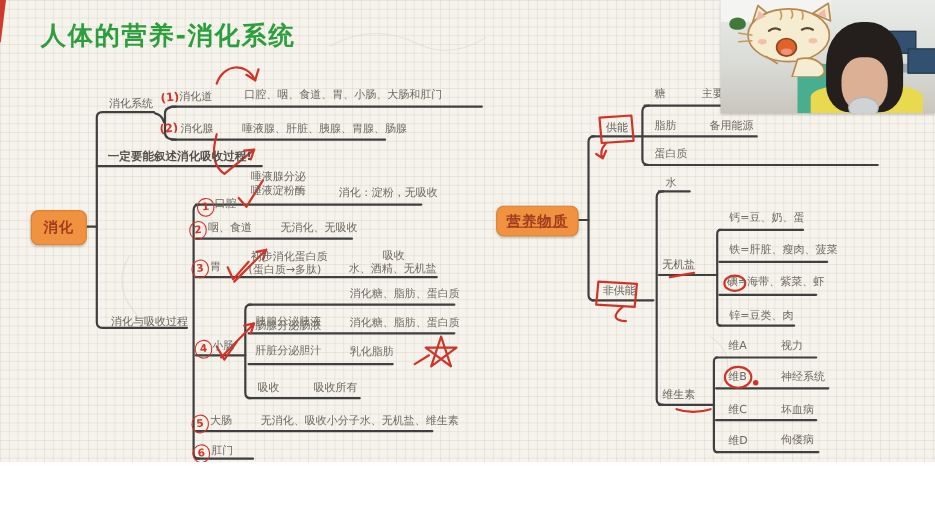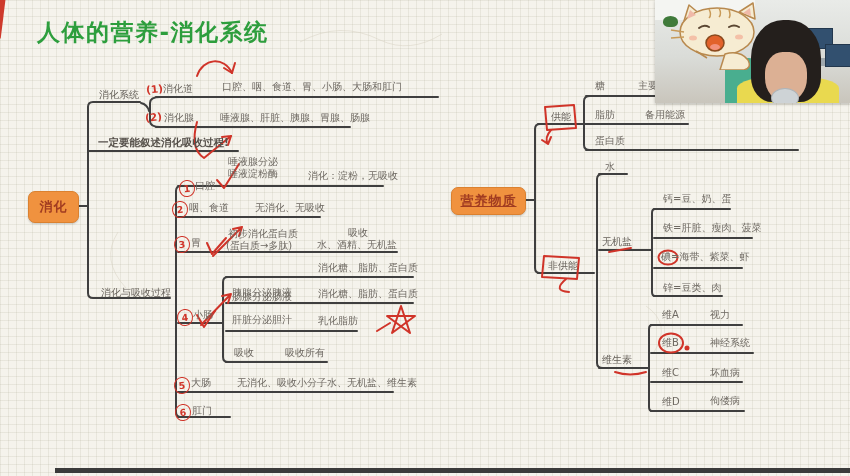--- a/index.html
+++ b/index.html
@@ -1,16 +1,16 @@
 <!DOCTYPE html>
 <html><head>
 <meta charset="utf-8">
 <style>
   html,body{margin:0;padding:0;}
-  .stage{position:relative;width:850px;height:476px;overflow:hidden;
+  .stage{position:relative;width:850px;height:420px;overflow:hidden;
     font-family:"DejaVu Sans","Liberation Sans",sans-serif;
     background-color:#f5f3ec;
     background-image:
       linear-gradient(rgba(185,180,163,.22) 1px, transparent 1px),
       linear-gradient(90deg, rgba(185,180,163,.22) 1px, transparent 1px);
     background-size:8px 8px;}
   svg.overlay{position:absolute;left:0;top:0;z-index:2;}
   .title{position:absolute;left:37px;top:17px;font-size:23px;font-weight:bold;
     color:#2d9e3d;letter-spacing:1.5px;z-index:3;}
   .lbl{position:absolute;font-size:10px;color:#6e6962;white-space:nowrap;z-index:3;line-height:12px;}
@@ -169,21 +169,21 @@
   <div class="lbl" style="left:192px;top:405px;">肛门</div>
 
   <div class="node" style="left:451px;top:187px;width:73px;height:26px;text-decoration:underline;">营养物质</div>
   <div class="lbl" style="left:595px;top:80px;">糖</div>
   <div class="lbl" style="left:638px;top:80px;">主要供能</div>
   <div class="lbl branch" style="left:551px;top:111px;">供能</div>
   <div class="lbl" style="left:595px;top:109px;">脂肪</div>
   <div class="lbl" style="left:645px;top:109px;">备用能源</div>
   <div class="lbl" style="left:595px;top:135px;">蛋白质</div>
   <div class="lbl" style="left:605px;top:161px;">水</div>
-  <div class="lbl branch" style="left:548px;top:260px;">非供能</div>
+  <div class="lbl branch" style="left:548px;top:260px;font-family:Liberation Mono, monospace;">非供能</div>
   <div class="lbl branch" style="left:602px;top:236px;">无机盐</div>
   <div class="lbl" style="left:663px;top:193px;">钙=豆、奶、蛋</div>
   <div class="lbl" style="left:663px;top:222px;">铁=肝脏、瘦肉、菠菜</div>
   <div class="lbl" style="left:661px;top:251px;">碘=海带、紫菜、虾</div>
   <div class="lbl" style="left:663px;top:282px;">锌=豆类、肉</div>
   <div class="lbl branch" style="left:602px;top:354px;">维生素</div>
   <div class="lbl" style="left:662px;top:309px;">维A</div>
   <div class="lbl" style="left:710px;top:309px;">视力</div>
   <div class="lbl" style="left:662px;top:337px;">维B</div>
   <div class="lbl" style="left:710px;top:337px;">神经系统</div>

